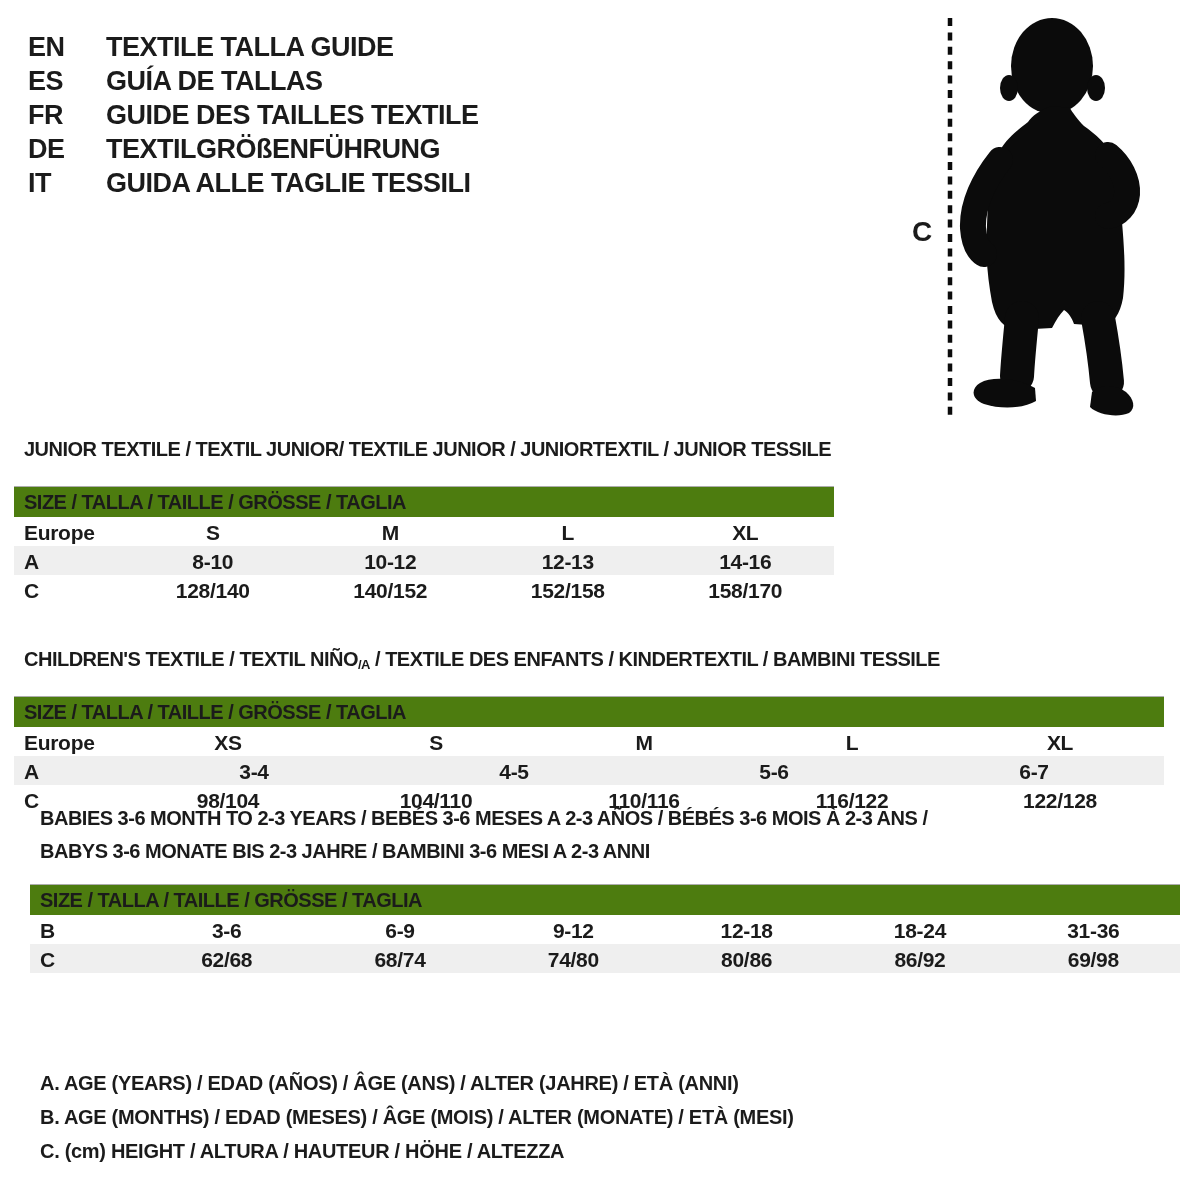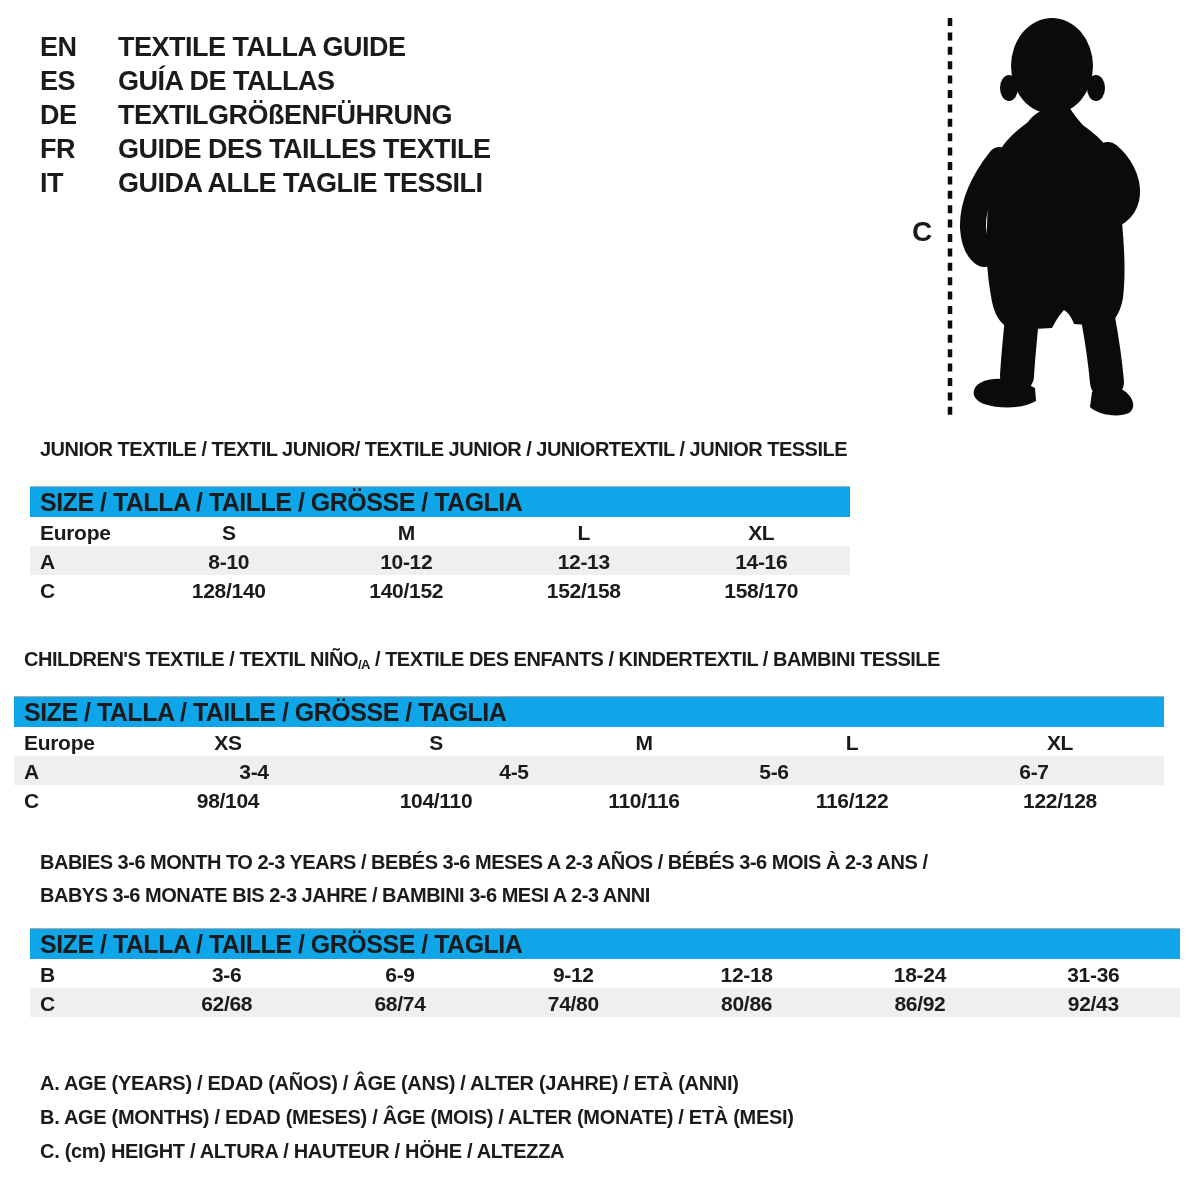--- a/index.html
+++ b/index.html
@@ -6,51 +6,51 @@
   body{
     width:1200px;height:1200px;
     background:#ffffff;
     font-family:"Liberation Sans","DejaVu Sans",sans-serif;
     color:#1b1b1b;
     -webkit-font-smoothing:antialiased;
   }
   .page{position:relative;width:1200px;height:1200px;overflow:hidden;background:#fff;}
 
   
-  .lang-block{position:absolute;left:40px;top:30px;}
+  .lang-block{position:absolute;left:28px;top:30px;}
   .lang-row{display:flex;line-height:34px;font-size:27px;font-weight:bold;letter-spacing:-0.5px;}
   .lang-code{width:78px;flex:0 0 78px;}
   .lang-label{white-space:nowrap;}
 
   
   .figure{position:absolute;left:940px;top:10px;width:212px;height:415px;}
   .figure svg{display:block;}
   .c-label{position:absolute;left:912px;top:216px;font-size:28px;font-weight:bold;}
 
   
   .section{position:absolute;}
   .section h2{
     margin:0 0 0 10px;padding:0;
     font-size:20px;font-weight:bold;letter-spacing:-0.5px;
     line-height:24px;white-space:nowrap;
   }
   .section h2 .sub{font-size:13px;position:relative;top:3px;}
   .size-bar{
     margin-top:22px;height:30px;line-height:30px;
-    background:#0ea5e9;border-top:1px solid #adadad;
-    padding-left:10px;font-size:25px;font-weight:bold;letter-spacing:-0.5px;
+    background:#4d7c0f;border-top:1px solid #adadad;
+    padding-left:10px;font-size:20px;font-weight:bold;letter-spacing:-0.5px;
   }
   .row{display:flex;height:29px;line-height:32px;font-size:21px;font-weight:bold;letter-spacing:-0.3px;}
   .row.shaded{background:#efefef;}
   .cell.label{flex:0 0 100px;padding-left:10px;text-align:left;}
   .cell.val{flex:1;text-align:center;}
 
-  #sec-junior{left:30px;top:437px;width:820px;}
+  #sec-junior{left:14px;top:437px;width:820px;}
   #sec-children{left:14px;top:647px;width:1150px;}
-  #sec-babies{left:30px;top:846px;width:1150px;}
+  #sec-babies{left:30px;top:802px;width:1150px;}
   #sec-babies .heading-line{margin-left:10px;font-size:20px;font-weight:bold;letter-spacing:-0.5px;line-height:33px;white-space:nowrap;}
   #sec-babies .size-bar{margin-top:16px;}
 
   
   .legend{position:absolute;left:40px;top:1066px;}
   .legend-line{font-size:20px;font-weight:bold;letter-spacing:-0.3px;line-height:34px;white-space:nowrap;}
 </style>
 </head>
 <body>
 
@@ -59,26 +59,26 @@
   <div class="lang-block">
     <div class="lang-row">
       <span class="lang-code">EN</span>
       <span class="lang-label">TEXTILE TALLA GUIDE</span>
     </div>
     <div class="lang-row">
       <span class="lang-code">ES</span>
       <span class="lang-label">GUÍA DE TALLAS</span>
     </div>
     <div class="lang-row">
+      <span class="lang-code">FR</span>
+      <span class="lang-label">GUIDE DES TAILLES TEXTILE</span>
+    </div>
+    <div class="lang-row">
       <span class="lang-code">DE</span>
       <span class="lang-label">TEXTILGRÖßENFÜHRUNG</span>
-    </div>
-    <div class="lang-row">
-      <span class="lang-code">FR</span>
-      <span class="lang-label">GUIDE DES TAILLES TEXTILE</span>
     </div>
     <div class="lang-row">
       <span class="lang-code">IT</span>
       <span class="lang-label">GUIDA ALLE TAGLIE TESSILI</span>
     </div>
   </div>
 
   <div class="figure">
     <svg width="212" height="415" viewBox="0 0 212 415">
 
@@ -194,21 +194,21 @@
           <div class="cell val">18-24</div>
           <div class="cell val">31-36</div>
         </div>
         <div class="row shaded">
           <div class="cell label">C</div>
           <div class="cell val">62/68</div>
           <div class="cell val">68/74</div>
           <div class="cell val">74/80</div>
           <div class="cell val">80/86</div>
           <div class="cell val">86/92</div>
-          <div class="cell val">92/43</div>
+          <div class="cell val">69/98</div>
         </div>
       </div>
   </section>
 
   <div class="legend">
     <div class="legend-line">A. AGE (YEARS) / EDAD (AÑOS) / ÂGE (ANS) / ALTER (JAHRE) / ETÀ (ANNI)</div>
     <div class="legend-line">B. AGE (MONTHS) / EDAD (MESES) / ÂGE (MOIS) / ALTER (MONATE) / ETÀ (MESI)</div>
     <div class="legend-line">C. (cm) HEIGHT / ALTURA / HAUTEUR / HÖHE / ALTEZZA</div>
   </div>
 

